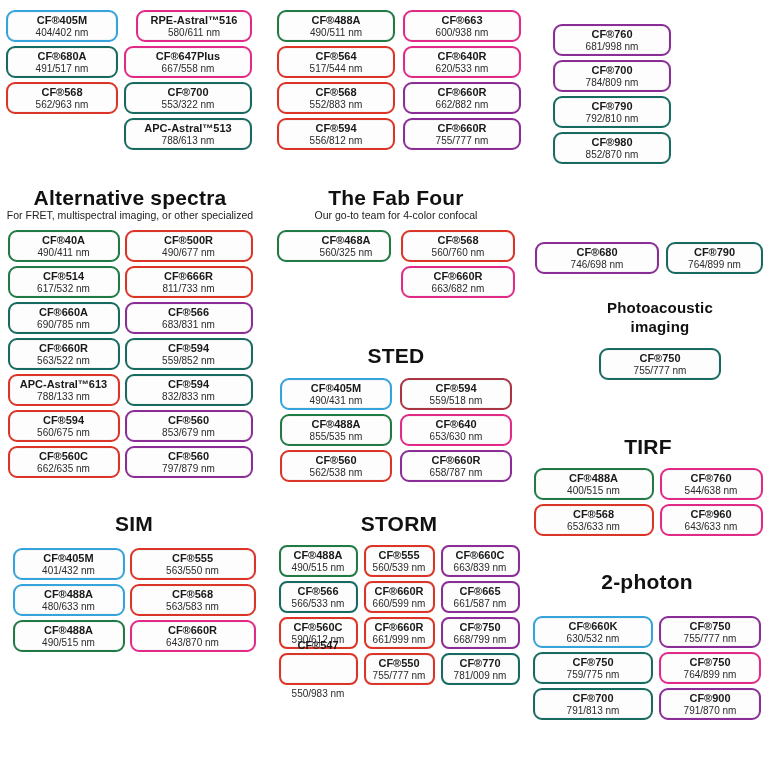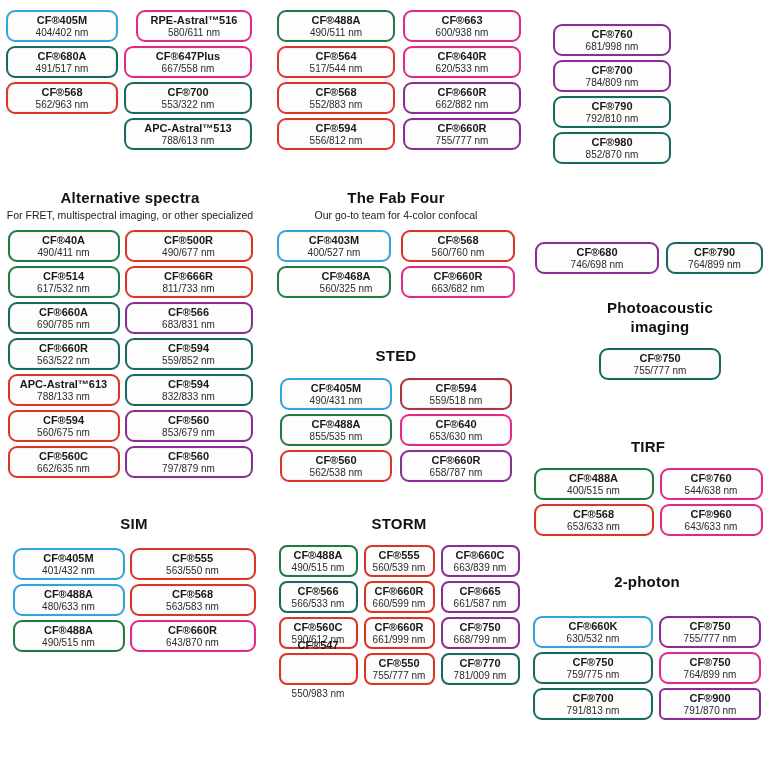--- a/index.html
+++ b/index.html
@@ -2,21 +2,21 @@
 <html><head>
 <meta charset="utf-8">
 <style>
   html,body{margin:0;padding:0;}
   body{
     width:764px;height:764px;position:relative;background:#ffffff;
     font-family:"Liberation Sans", sans-serif;color:#1c1c1c;overflow:hidden;
   }
   .sec{position:absolute;}
   .sec-title{
-    margin:0;font-size:15px;line-height:20px;font-weight:bold;color:#111;
+    margin:0;font-size:21px;line-height:20px;font-weight:bold;color:#111;
     text-align:center;letter-spacing:.2px;
   }
   .sec-sub{
     margin:1px 0 6px 0;font-size:10.5px;line-height:13px;color:#222;text-align:center;
   }
   .cols{display:flex;flex-direction:row;justify-content:center;gap:6px;}
   .col{display:flex;flex-direction:column;gap:4px;}
   .pill{
     box-sizing:border-box;height:32px;border:2px solid #555;border-radius:9px;
     background:#fdfdfd;display:flex;flex-direction:column;justify-content:center;
@@ -251,24 +251,20 @@
         </div>
       </div>
     </div>
 </section>
 
 <section id="sec-fab" class="sec">
   <h2 class="sec-title">The Fab Four</h2>
   <p class="sec-sub">Our go-to team for 4-color confocal</p>
   <div class="cols">
       <div class="col">
-        <div class="pill" style="border-color: rgb(53, 163, 220);">
-          <div class="pill-name">CF®403M</div>
-          <div class="pill-nm">400/527 nm</div>
-        </div>
         <div class="pill" style="border-color: rgb(31, 122, 68); padding-left: 28px;">
           <div class="pill-name">CF®468A</div>
           <div class="pill-nm">560/325 nm</div>
         </div>
       </div>
       <div class="col">
         <div class="pill" style="border-color: rgb(220, 52, 39);">
           <div class="pill-name">CF®568</div>
           <div class="pill-nm">560/760 nm</div>
         </div>
@@ -482,19 +478,19 @@
       </div>
       <div class="col">
         <div class="pill" style="border-color: rgb(138, 45, 150);">
           <div class="pill-name">CF®750</div>
           <div class="pill-nm">755/777 nm</div>
         </div>
         <div class="pill" style="border-color: rgb(225, 42, 136);">
           <div class="pill-name">CF®750</div>
           <div class="pill-nm">764/899 nm</div>
         </div>
-        <div class="pill" style="border-color: rgb(138, 45, 150); border-radius: 6px;">
+        <div class="pill" style="border-color: rgb(138, 45, 150);">
           <div class="pill-name">CF®900</div>
           <div class="pill-nm">791/870 nm</div>
         </div>
       </div>
     </div>
 </section>
 
 </body></html>

